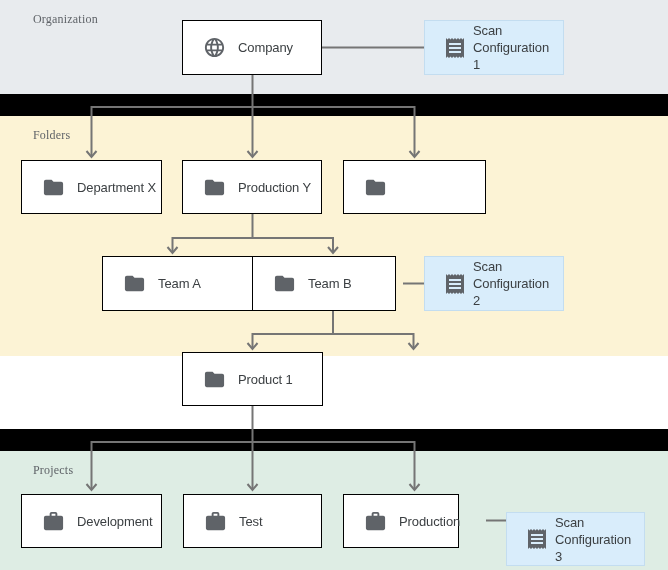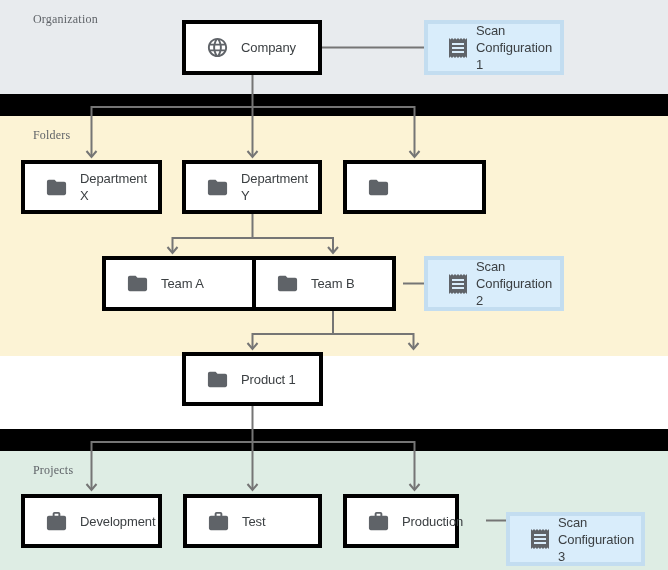--- a/index.html
+++ b/index.html
@@ -13,21 +13,21 @@
   .band-folders  { top:116px; height:240px; background:#fcf3d5; }
   .band-black-2  { top:429px; height:22px;  background:#000; }
   .band-projects { top:451px; height:119px; background:#deede4; }
   .band-label {
     position:absolute; left:33px; top:12px;
     font-size:12px; color:#5f6368; letter-spacing:.2px;font-family:Liberation Serif, serif;
   }
   #edges { position:absolute; left:0; top:0; pointer-events:none; }
   .node {
     position:absolute; box-sizing:border-box;
-    background:#fff; border:4px solid #000000;
+    background:#fff; border:1px solid #000000;
     display:flex; align-items:center;
     padding:0 4px 0 20px; gap:12px;
     font-size:13px; color:#3c4043;
   }
   .node .label { line-height:17px; letter-spacing:-0.1px; }
   .node .icon { flex:none; display:flex; align-items:center; justify-content:center; }
   .node.scan {
     background:#d9edfb; border-color:#c3ddf0;
     padding-left:18px; gap:6px;
   }
@@ -117,21 +117,21 @@
     </span>
     <span class="label">Department X</span>
   </div>
 
   <div class="node" style="left:182px;top:160px;width:140px;height:54px">
     <span class="icon">
       <svg width="23" height="23" viewBox="0 0 24 24">
           <path fill="#5f6368" d="M10 4H4c-1.1 0-1.99.9-1.99 2L2 18c0 1.1.9 2 2 2h16c1.1 0 2-.9 2-2V8c0-1.1-.9-2-2-2h-8l-2-2z"></path>
         </svg>
     </span>
-    <span class="label">Department Y</span>
+    <span class="label">Production Y</span>
   </div>
 
   <div class="node" style="left:343px;top:160px;width:143px;height:54px">
     <span class="icon">
       <svg width="23" height="23" viewBox="0 0 24 24">
           <path fill="#5f6368" d="M10 4H4c-1.1 0-1.99.9-1.99 2L2 18c0 1.1.9 2 2 2h16c1.1 0 2-.9 2-2V8c0-1.1-.9-2-2-2h-8l-2-2z"></path>
         </svg>
     </span>
   </div>
 

